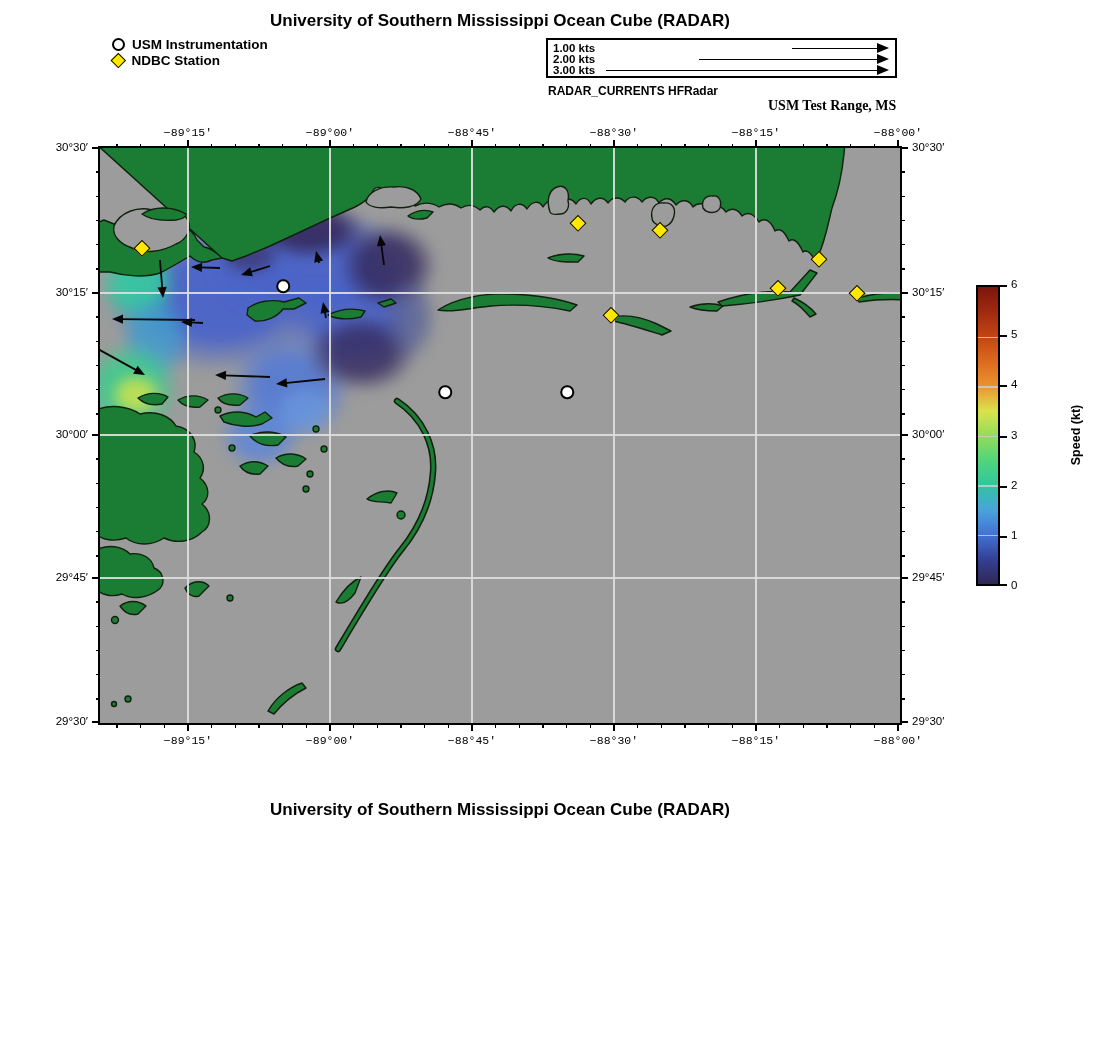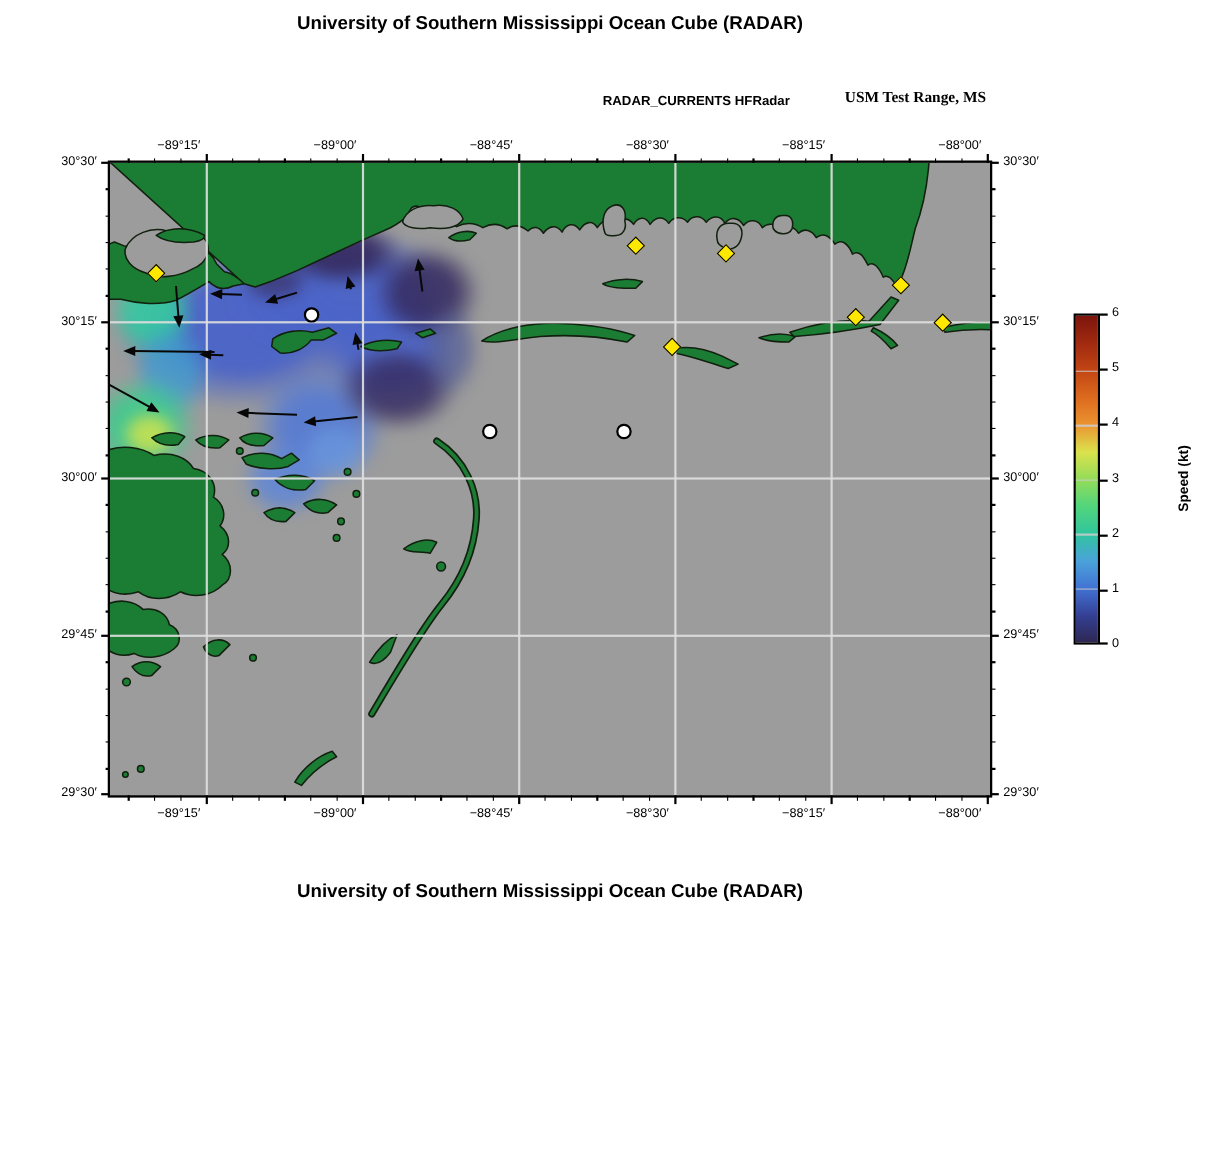--- a/index.html
+++ b/index.html
@@ -15,49 +15,76 @@
   .sym-circle{width:9px;height:9px;border:2.4px solid #000;border-radius:50%;background:#fff;}
   .sym-diamond{width:8.6px;height:8.6px;border:1.8px solid #000;background:#ffe800;transform:rotate(45deg);margin:0 1px;}
   #vecbox{left:546px;top:38px;width:351px;height:40px;border:2.2px solid #000;box-sizing:border-box;background:#fff;}
   .vecrow{position:absolute;left:0;width:100%;height:11px;}
   .vecrow .lbl{position:absolute;left:5px;top:0;font-weight:bold;font-size:11.5px;line-height:11px;}
   .vecline{position:absolute;top:5px;height:1.4px;background:#000;}
   .vechead{position:absolute;top:0;width:0;height:0;border-left:12px solid #000;border-top:5.5px solid transparent;border-bottom:5.5px solid transparent;}
   #veccaption{left:548px;top:84px;font-weight:bold;font-size:12px;}
   #subtitle{left:0;top:99px;width:1000px;text-align:center;
             font-family:"Liberation Serif","DejaVu Serif",serif;font-weight:bold;font-size:17px;}
-  #range-label{left:768px;top:82px;font-family:"Liberation Serif","DejaVu Serif",serif;font-weight:bold;font-size:14px;}
+  #range-label{left:768px;top:98px;font-family:"Liberation Serif","DejaVu Serif",serif;font-weight:bold;font-size:14px;}
   #map{left:100px;top:148px;width:800px;height:575px;border:2px solid #000;box-sizing:content-box;
        margin-left:-2px;margin-top:-2px;background:#9c9c9c;overflow:hidden;}
   #field{position:absolute;left:0;top:0;width:800px;height:575px;filter:blur(6px);}
   .blob{position:absolute;border-radius:50%;}
   #land,#vectors{position:absolute;left:0;top:0;}
   .grid-v{position:absolute;top:0;width:2px;height:575px;background:rgba(222,222,222,.92);}
   .grid-h{position:absolute;left:0;height:2px;width:800px;background:rgba(222,222,222,.92);}
   .stn-circle{position:absolute;width:9.5px;height:9.5px;border:2.6px solid #000;border-radius:50%;background:#fff;transform:translate(-50%,-50%);}
   .stn-diamond{position:absolute;width:9.5px;height:9.5px;border:1.8px solid #000;background:#ffe800;transform:translate(-50%,-50%) rotate(45deg);}
   .tick{position:absolute;background:#000;}
-  .xlab{position:absolute;width:90px;font-size:11.5px;}
+  .xlab{position:absolute;width:90px;text-align:center;font-size:11.5px;font-family:Liberation Mono, monospace;}
   .ylab-l{position:absolute;width:82px;text-align:right;font-size:11.5px;}
   .ylab-r{position:absolute;width:82px;text-align:left;font-size:11.5px;}
   #colorbar{left:976px;top:285px;width:24px;height:301px;border:2px solid #000;box-sizing:border-box;}
   .cb-tick{position:absolute;height:2px;width:7px;background:#000;}
   .cb-lab{position:absolute;font-size:11.5px;}
   .cb-line{position:absolute;left:0;width:100%;height:1.5px;background:rgba(205,205,205,.85);}
   #cb-title{left:1016px;top:375px;width:120px;height:120px;font-weight:bold;font-size:12.5px;
             display:flex;align-items:center;justify-content:center;transform:rotate(-90deg);}
 </style>
 </head>
 <body>
 
 <div id="page">
 
   <div id="fig-title" class="abs ttl">University of Southern Mississippi Ocean Cube (RADAR)</div>
 
-
+  <div id="legend" class="abs">
+    <div class="legend-row">
+      <span class="sym-circle"></span>
+      <span class="legend-txt">USM Instrumentation</span>
+    </div>
+    <div class="legend-row">
+      <span class="sym-diamond"></span>
+      <span class="legend-txt">NDBC Station</span>
+    </div>
+  </div>
+
+  <div id="vecbox" class="abs">
+      <div class="vecrow" style="top: 2.5px;">
+        <div class="lbl">1.00 kts</div>
+        <div class="vecline" style="right: 16px; width: 87px;"></div>
+        <div class="vechead" style="right: 6px;"></div>
+      </div>
+      <div class="vecrow" style="top: 13.8px;">
+        <div class="lbl">2.00 kts</div>
+        <div class="vecline" style="right: 16px; width: 180px;"></div>
+        <div class="vechead" style="right: 6px;"></div>
+      </div>
+      <div class="vecrow" style="top: 25.1px;">
+        <div class="lbl">3.00 kts</div>
+        <div class="vecline" style="right: 16px; width: 273px;"></div>
+        <div class="vechead" style="right: 6px;"></div>
+      </div>
+    </div>
   <div id="veccaption" class="abs">RADAR_CURRENTS HFRadar</div>
 
   <div id="range-label" class="abs">USM Test Range, MS</div>
 
   <div id="map" class="abs">
     <div id="field">
         <div class="blob" style="left: 5px; top: 75px; width: 230px; height: 150px; opacity: 0.95; background: radial-gradient(closest-side, rgb(74, 99, 200) 0%, rgb(74, 99, 200) 52%, transparent 100%);"></div>
         <div class="blob" style="left: 100px; top: 58px; width: 220px; height: 124px; opacity: 0.95; background: radial-gradient(closest-side, rgb(74, 99, 200) 0%, rgb(74, 99, 200) 52%, transparent 100%);"></div>
         <div class="blob" style="left: 180px; top: 108px; width: 150px; height: 120px; opacity: 0.9; background: radial-gradient(closest-side, rgb(74, 99, 200) 0%, rgb(74, 99, 200) 52%, transparent 100%);"></div>
         <div class="blob" style="left: 128px; top: 185px; width: 124px; height: 110px; opacity: 0.9; background: radial-gradient(closest-side, rgb(85, 122, 212) 0%, rgb(85, 122, 212) 52%, transparent 100%);"></div>

